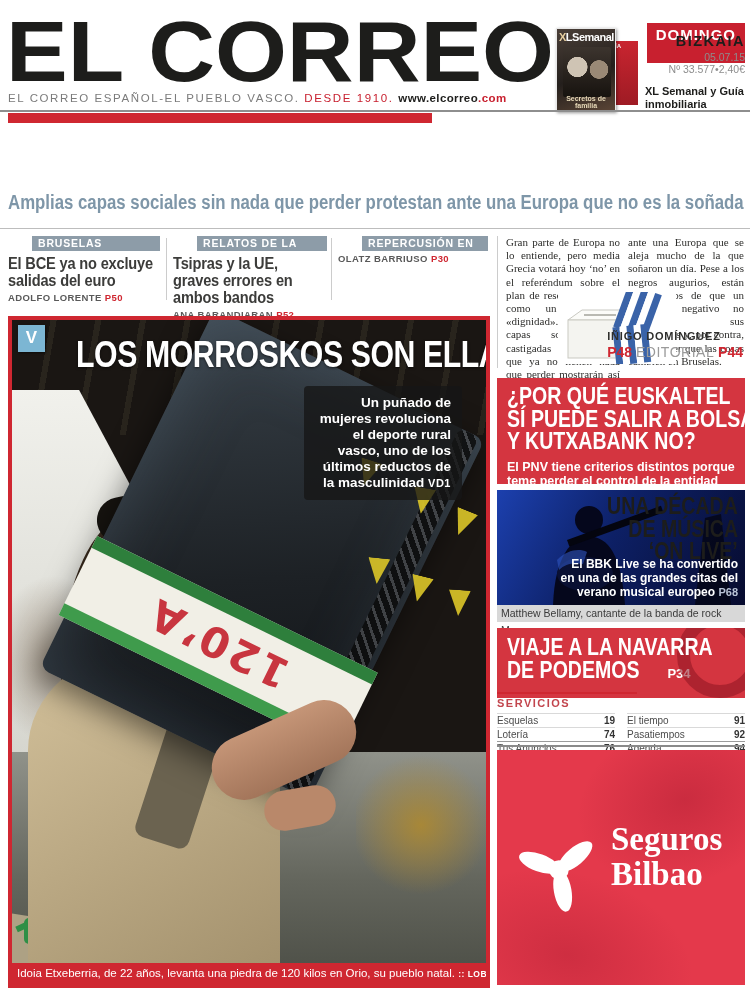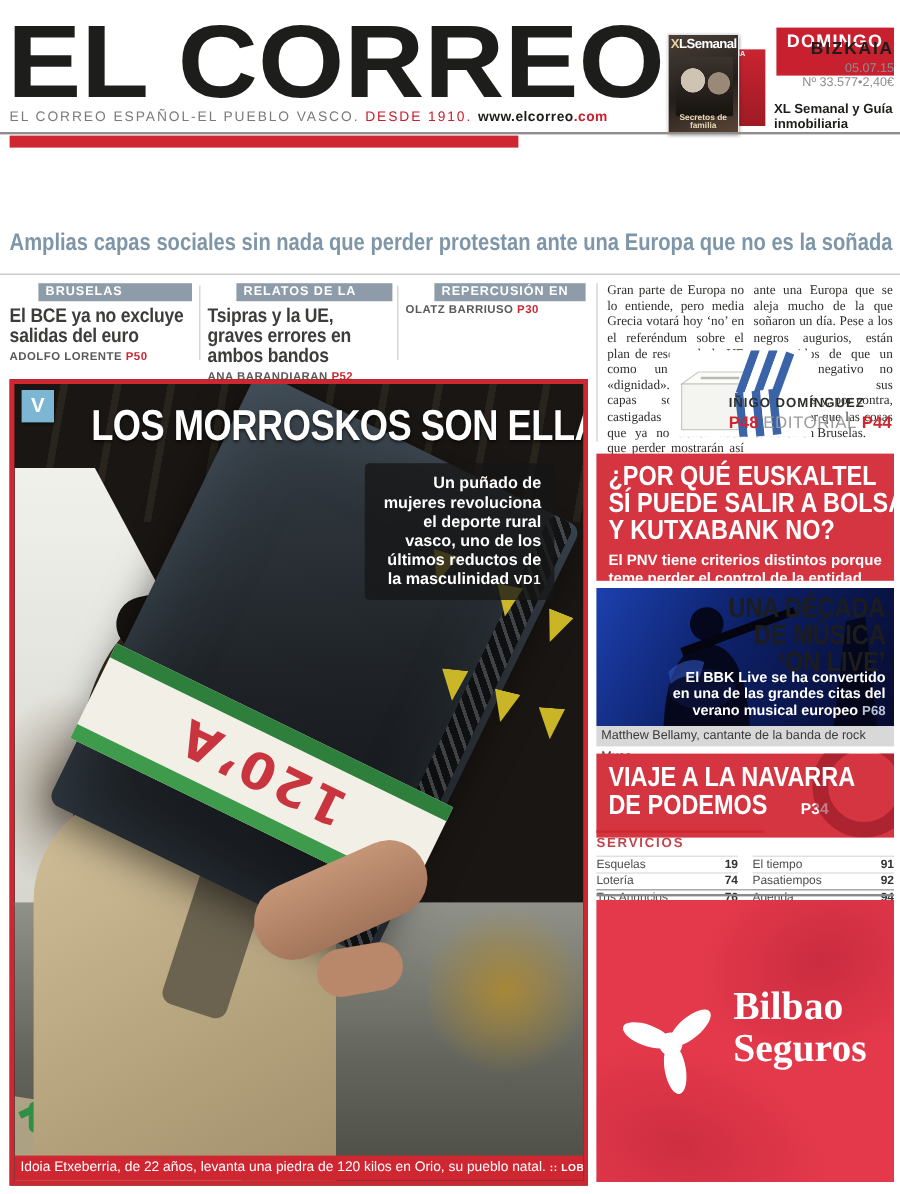--- a/index.html
+++ b/index.html
@@ -358,18 +358,18 @@
           </g>
         <g transform="rotate(-40)">
             <ellipse cx="24" cy="0" rx="24" ry="10"></ellipse>
           </g>
         <g transform="rotate(80)">
             <ellipse cx="24" cy="0" rx="24" ry="10"></ellipse>
           </g>
       </g>
     </svg>
     <div class="ad-text">
+      <div>Seguros</div>
       <div>Bilbao</div>
-      <div>Seguros</div>
     </div>
   </div>
 
 </div>
 
 </body></html>

